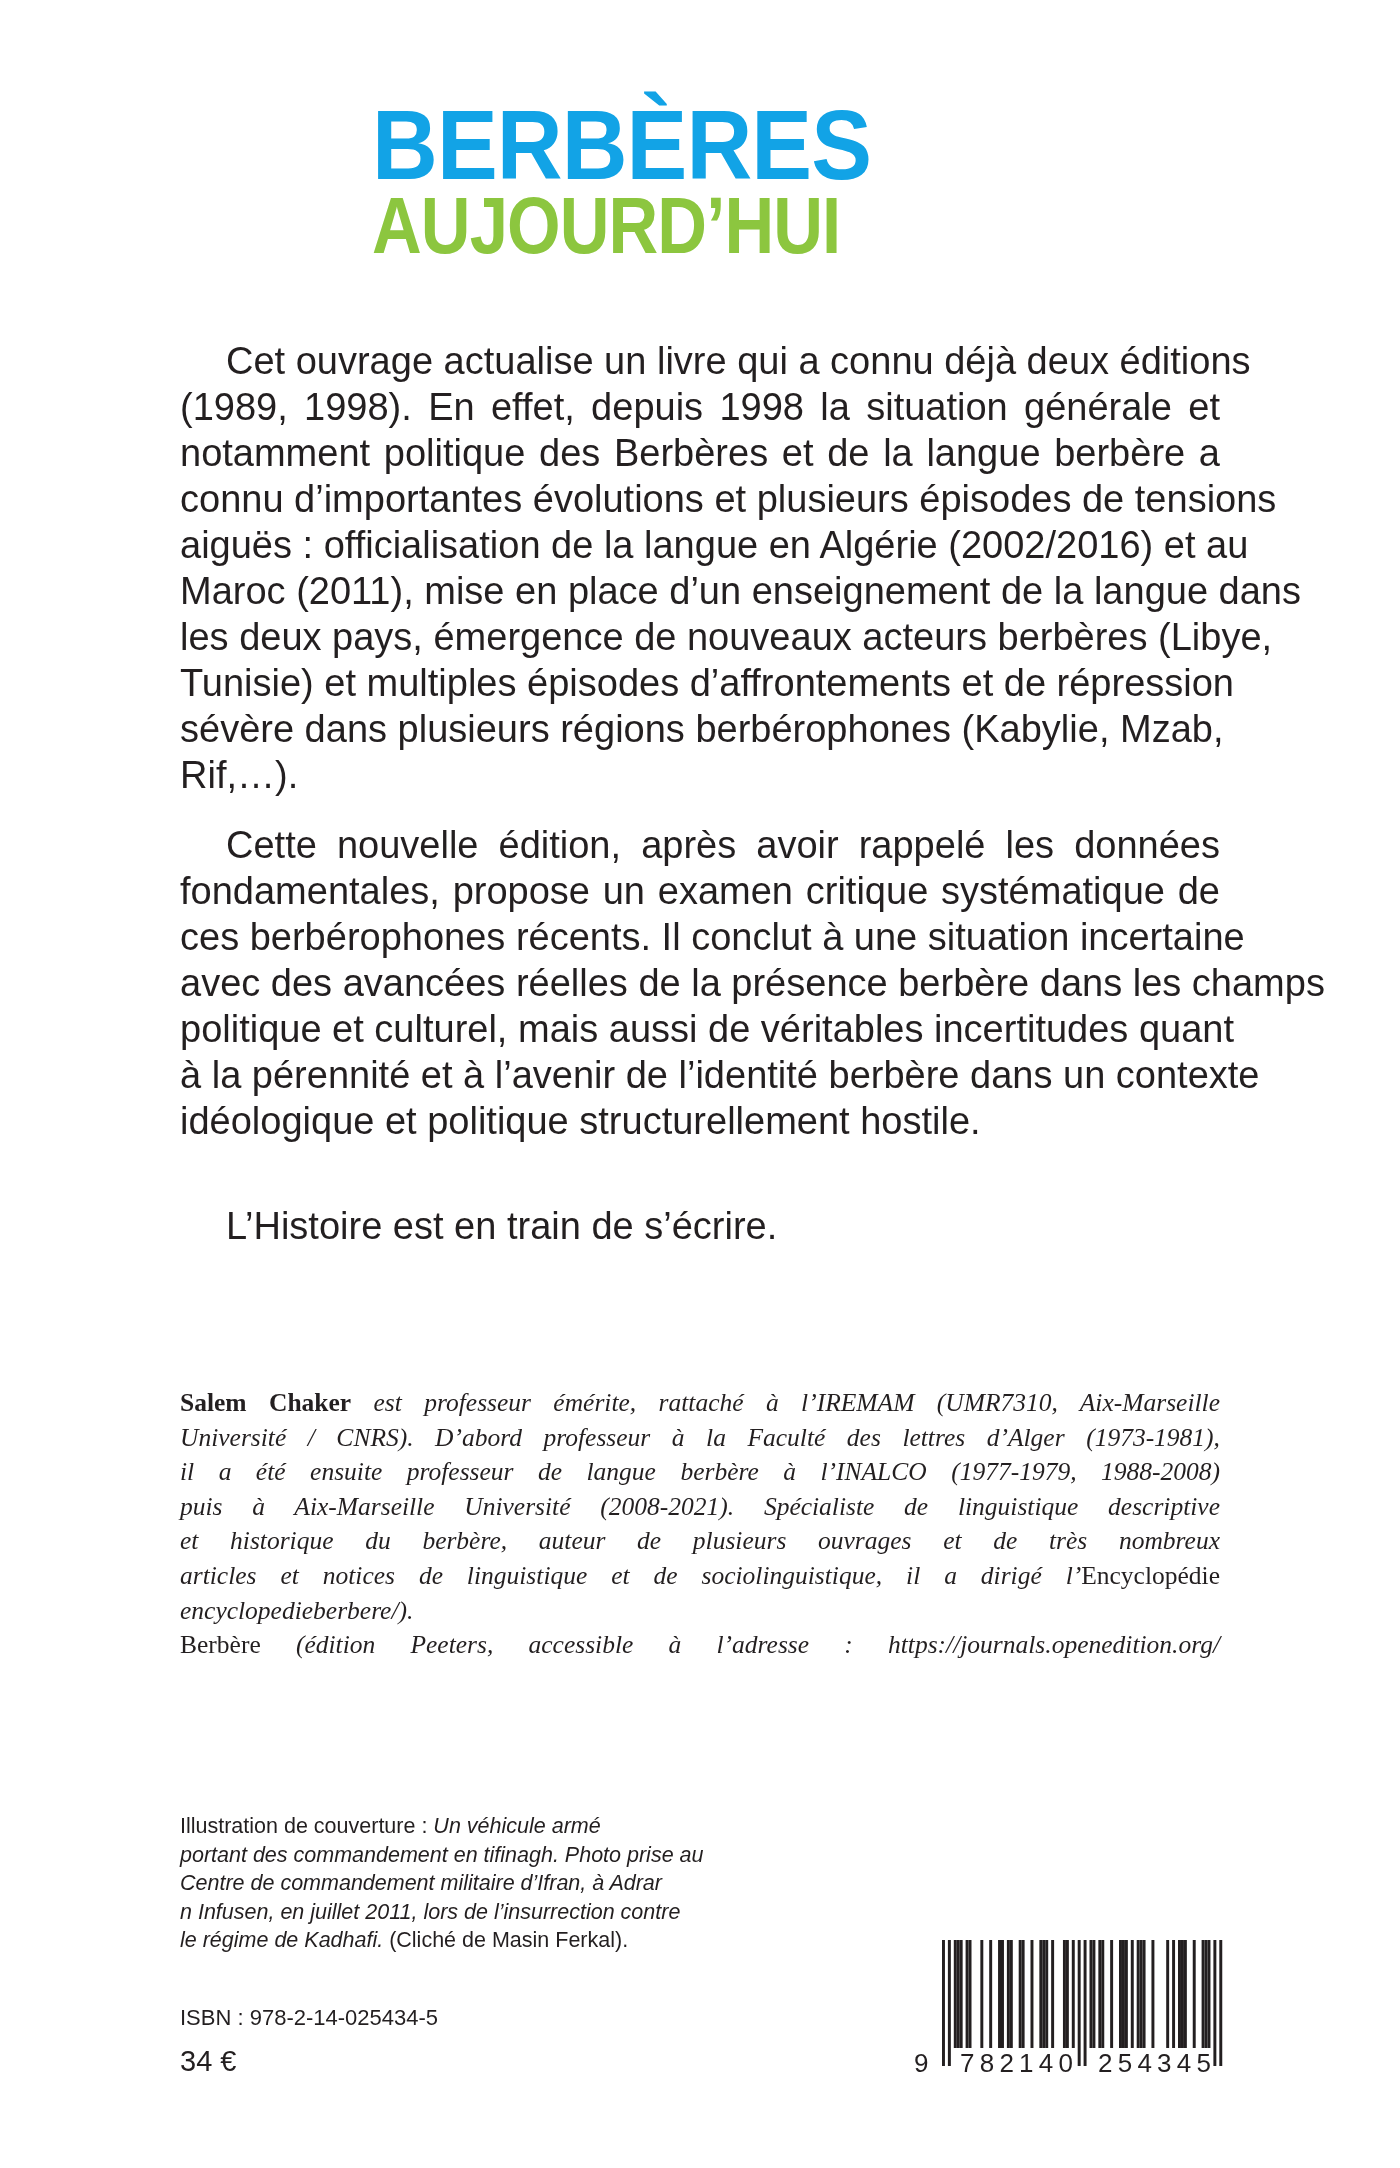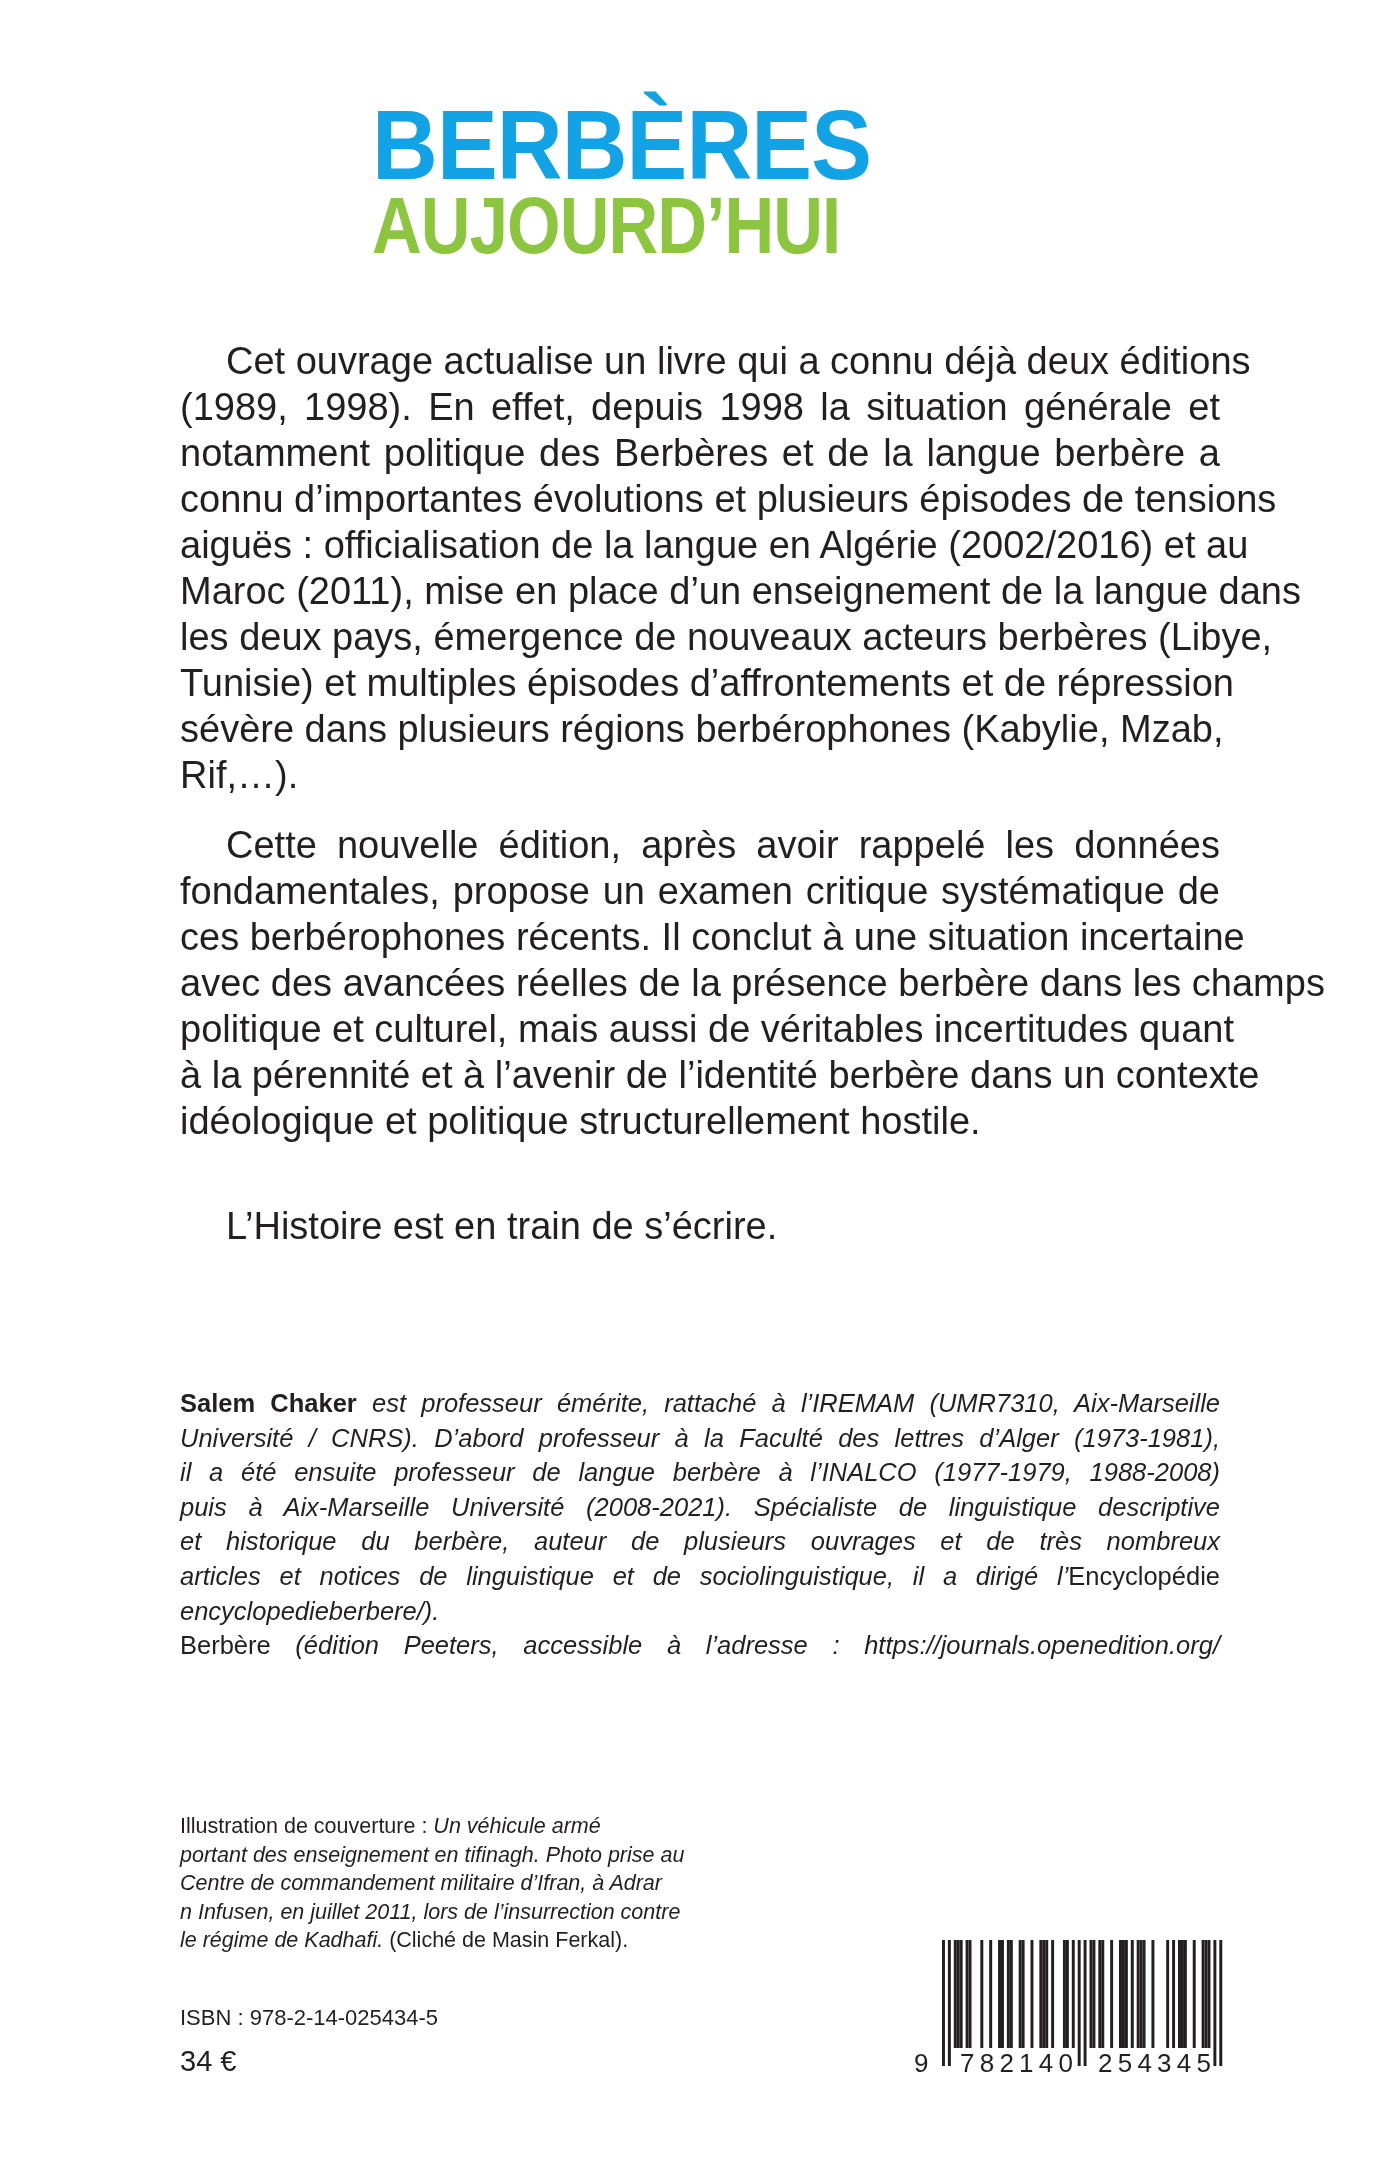--- a/index.html
+++ b/index.html
@@ -16,21 +16,21 @@
   .line { display: block; height: 46px; line-height: 46px; font-family: "Liberation Sans", sans-serif; font-size: 38px; white-space: nowrap; overflow: visible; }
   .just { text-align: justify; text-align-last: justify; }
   .indent { padding-left: 46px; box-sizing: border-box; }
 
   .para1 { top: 338px; }
   .para2 { top: 822px; }
   .para3 { top: 1203px; }
 
   
   .bio { top: 1386px; }
-  .bio .line { height: 34.6px; line-height: 34.6px; font-size: 25.5px; font-style: italic; }
+  .bio .line { height: 34.6px; line-height: 34.6px; font-size: 25.5px; font-style: italic; font-family: Liberation Serif, serif; }
   .bio .upright { font-style: normal; }
   .bio .bold { font-weight: 700; }
 
   
   .credit { position: absolute; left: 180px; top: 1812px; width: 560px; }
   .credit .line { height: 28.6px; line-height: 28.6px; font-size: 21.5px; }
   .credit .it { font-style: italic; }
 
   .isbn { position: absolute; left: 180px; top: 2004px; font-family: "Liberation Sans", sans-serif; font-size: 22px; line-height: 28px; white-space: nowrap; }
   .price { position: absolute; left: 180px; top: 2044px; font-family: "Liberation Sans", sans-serif; font-size: 29px; line-height: 34px; white-space: nowrap; }
@@ -78,21 +78,21 @@
     <span class="line just">il a été ensuite professeur de langue berbère à l’INALCO (1977-1979, 1988-2008)</span>
     <span class="line just">puis à Aix-Marseille Université (2008-2021). Spécialiste de linguistique descriptive</span>
     <span class="line just">et historique du berbère, auteur de plusieurs ouvrages et de très nombreux</span>
     <span class="line just"><span>articles et notices de linguistique et de sociolinguistique, il a dirigé l’</span><span class="upright">Encyclopédie</span></span>
     <span class="line">encyclopedieberbere/).</span>
     <span class="line just"><span class="upright">Berbère </span><span>(édition Peeters, accessible à l’adresse : https://journals.openedition.org/</span></span>
   </div>
 
   <div class="credit">
     <span class="line"><span>Illustration de couverture : </span><span class="it">Un véhicule armé</span></span>
-    <span class="line it">portant des enseignement en tifinagh. Photo prise au</span>
+    <span class="line it">portant des commandement en tifinagh. Photo prise au</span>
     <span class="line it">Centre de commandement militaire d’Ifran, à Adrar</span>
     <span class="line it">n Infusen, en juillet 2011, lors de l’insurrection contre</span>
     <span class="line"><span class="it">le régime de Kadhafi.</span><span> (Cliché de Masin Ferkal).</span></span>
   </div>
 
   <div class="isbn">ISBN : 978-2-14-025434-5</div>
   <div class="price">34 €</div>
 
   <div class="barcode">
     <svg id="barcode-svg" width="330" height="140" viewBox="0 0 330 140">

